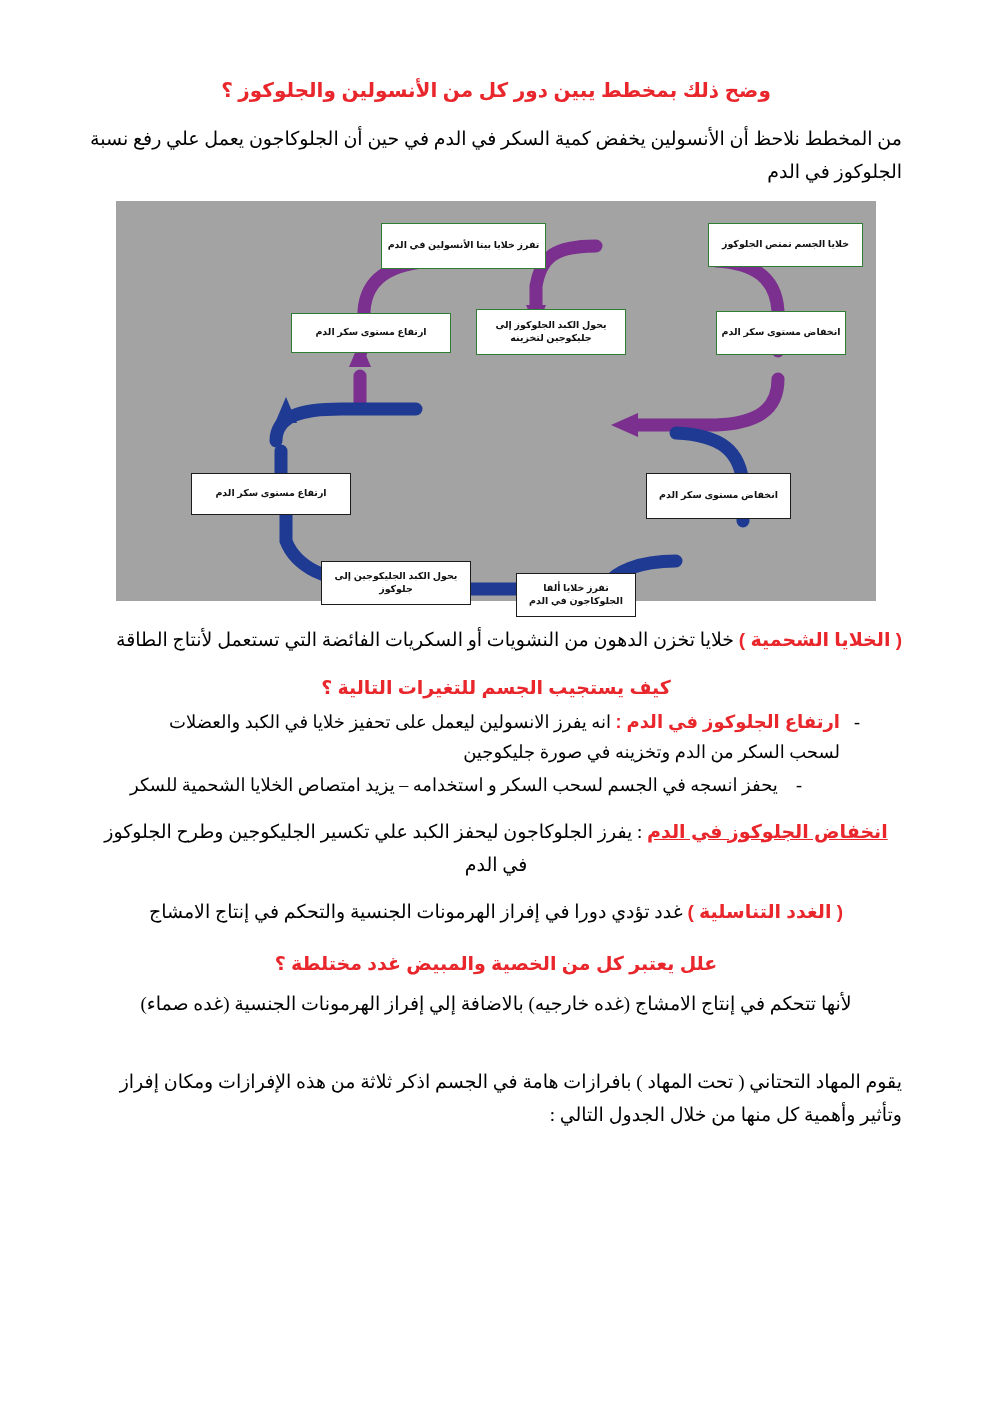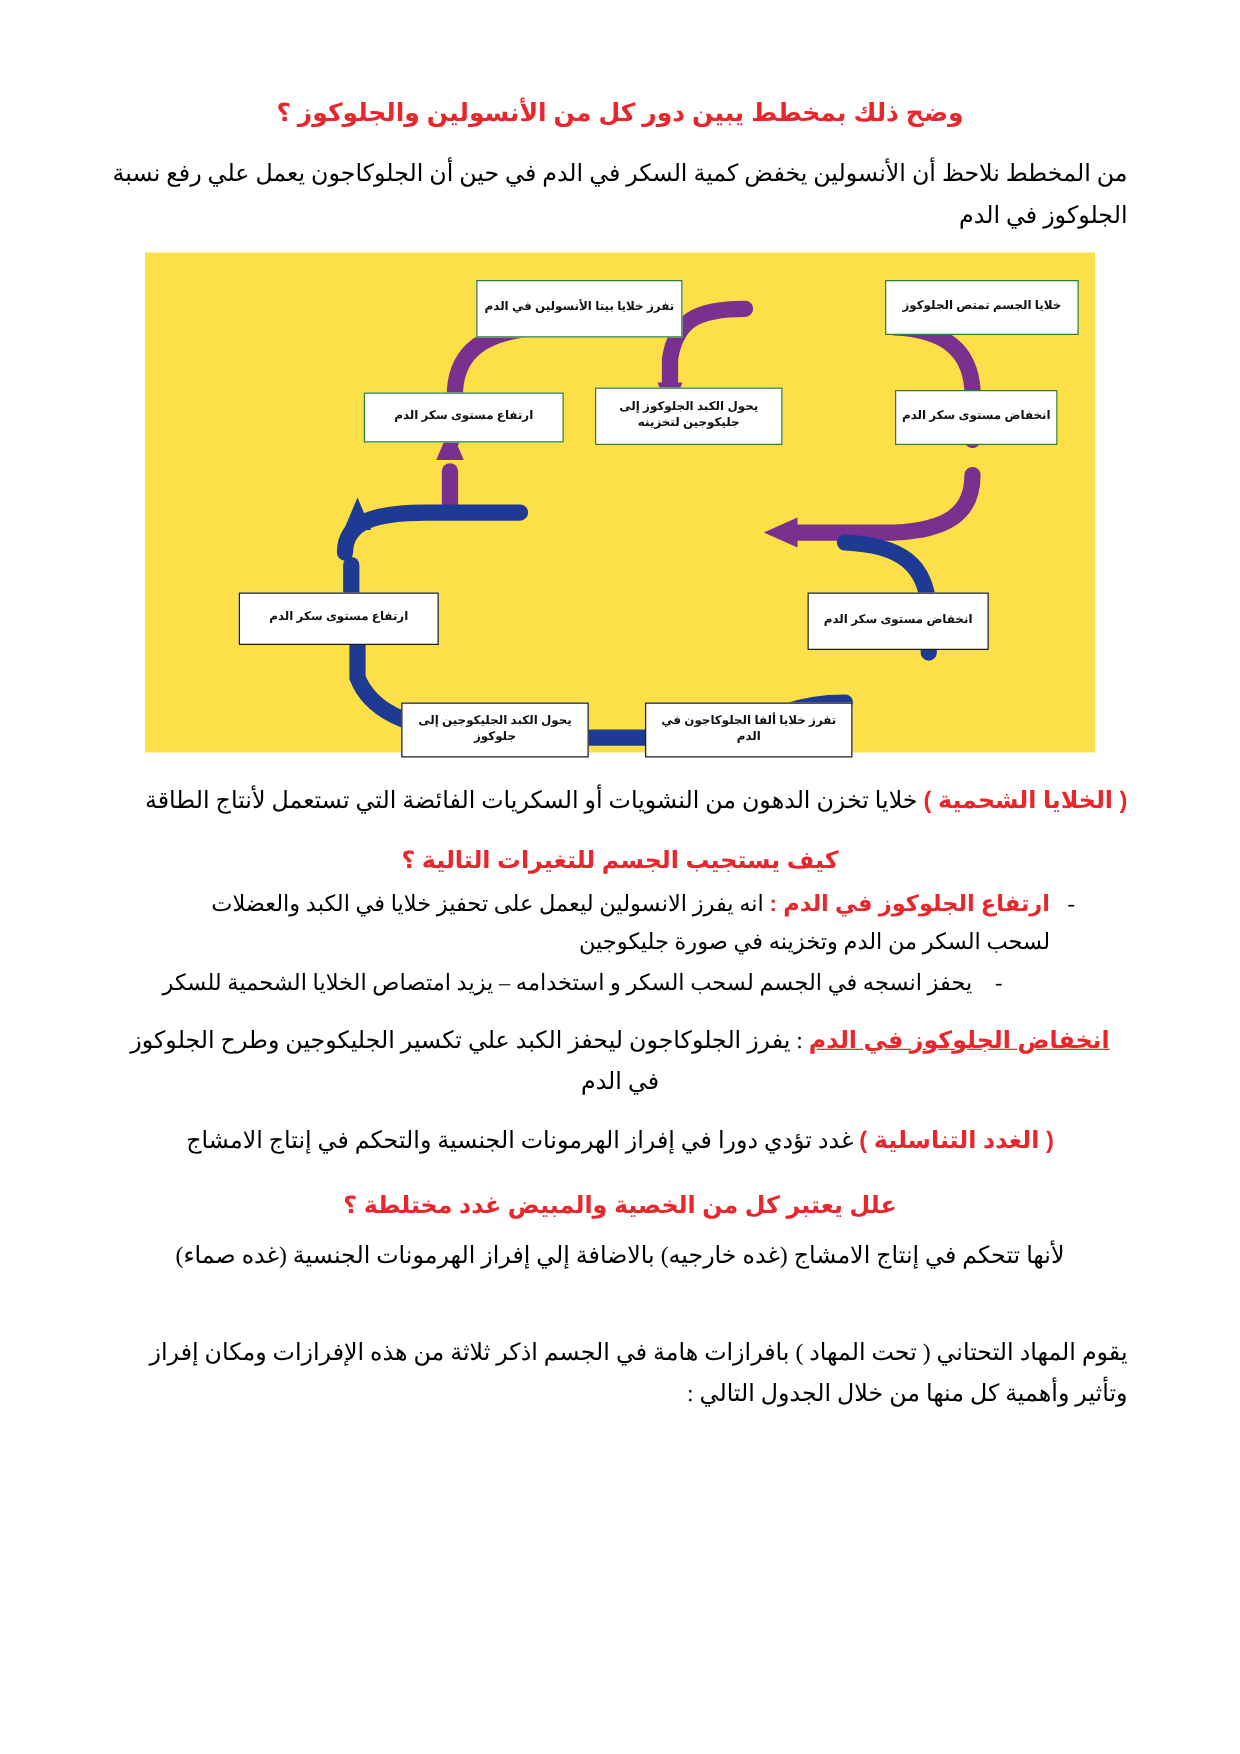--- a/index.html
+++ b/index.html
@@ -92,21 +92,21 @@
     font-size: 26px;
     font-family: "Liberation Serif", serif;
   }
 
   
   .figure {
     width: 760px;
     height: 400px;
     margin: 12px auto 0 auto;
     position: relative;
-    background: #fde047;
+    background: #a3a3a3;
   }
   .figure svg { display: block; }
   .dbox {
     position: absolute;
     box-sizing: border-box;
     border: 1px solid #1c1c1c;
     background: #ffffff;
     font-family: "Liberation Sans", "DejaVu Sans", sans-serif;
     font-size: 9.5px;
     font-weight: bold;
@@ -178,21 +178,21 @@
     </div>
     <div class="dbox" style="left:75px; top:272px; width:160px; height:42px;">
       <span>ارتفاع مستوى سكر الدم</span>
     </div>
     <div class="dbox" style="left:530px; top:272px; width:145px; height:46px;">
       <span>انخفاض مستوى سكر الدم</span>
     </div>
     <div class="dbox" style="left:205px; top:360px; width:150px; height:44px;">
       <span>يحول الكبد الجليكوجين إلى جلوكوز</span>
     </div>
-    <div class="dbox" style="left:400px; top:360px; width:166px; height:44px;">
+    <div class="dbox" style="left:400px; top:372px; width:120px; height:44px;">
       <span>تفرز خلايا ألفا الجلوكاجون في الدم</span>
     </div>
   </div>
 
   <div class="spacer-md"></div>
 
   <p class="para">
     <span class="red-inline">( الخلايا الشحمية )</span>
     <span>خلايا تخزن الدهون من النشويات أو السكريات الفائضة التي تستعمل لأنتاج الطاقة</span>
   </p>

